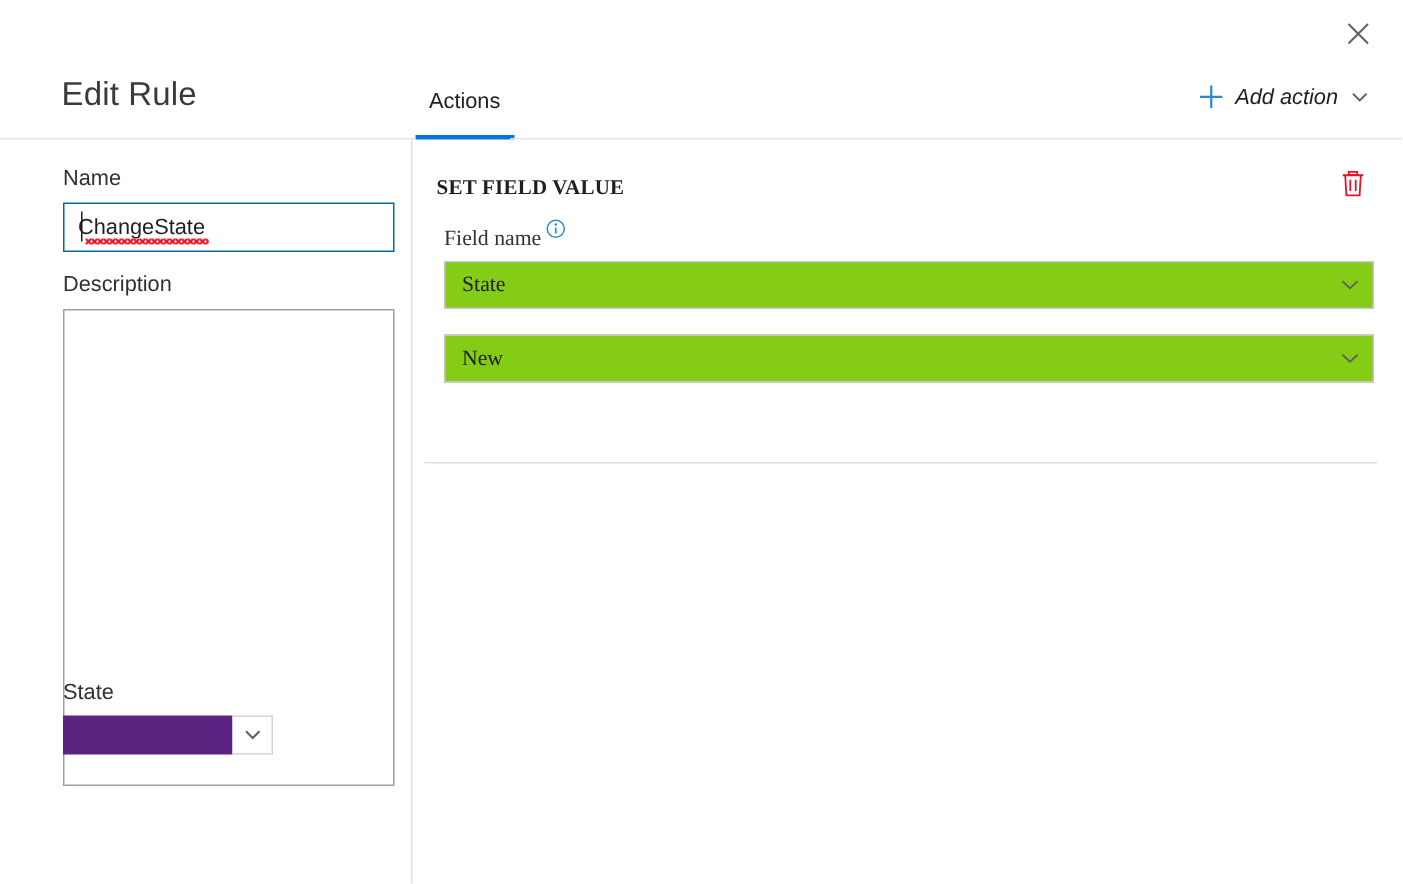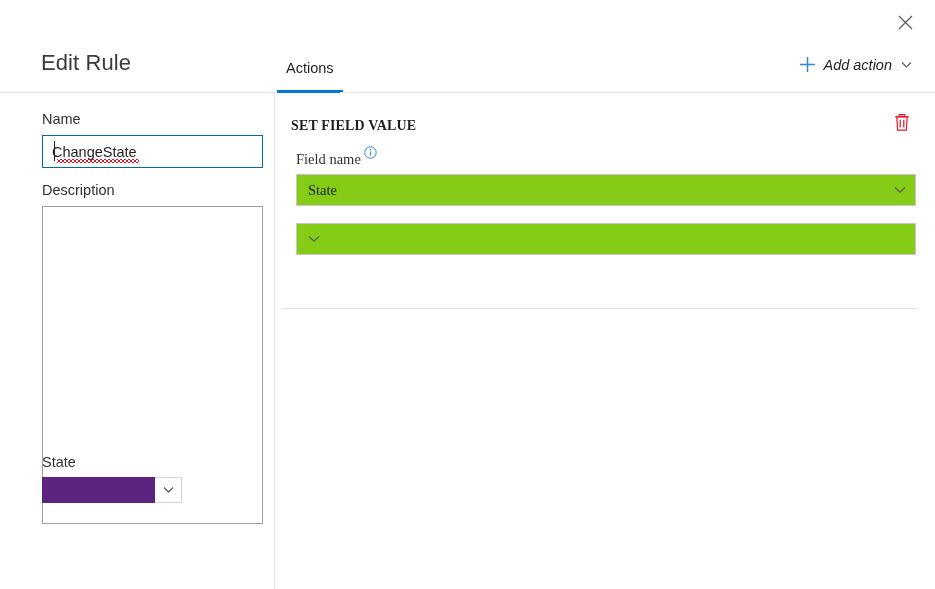--- a/index.html
+++ b/index.html
@@ -352,20 +352,21 @@
         <span class="dropdown-caret">
           <svg width="12" height="8" viewBox="0 0 12 8">
             <path d="M1 1.5 L6 6.2 L11 1.5" stroke="#605e5c" stroke-width="1.2" fill="none"></path>
           </svg>
         </span>
       </div>
     </div>
 
     <div class="dd-group" id="field-value-group">
       <div class="dropdown">
+        <span class="dropdown-value">New</span>
         <span class="dropdown-caret">
           <svg width="12" height="8" viewBox="0 0 12 8">
             <path d="M1 1.5 L6 6.2 L11 1.5" stroke="#605e5c" stroke-width="1.2" fill="none"></path>
           </svg>
         </span>
       </div>
     </div>
 
     <div id="card-separator"></div>
   </div>

